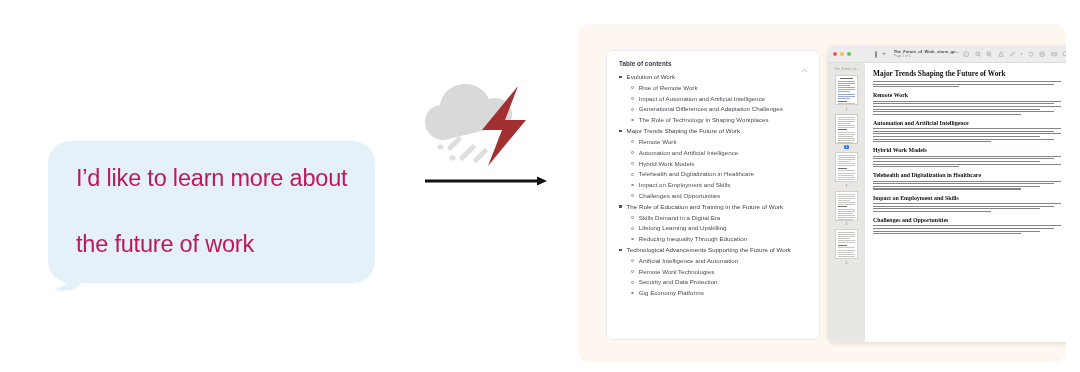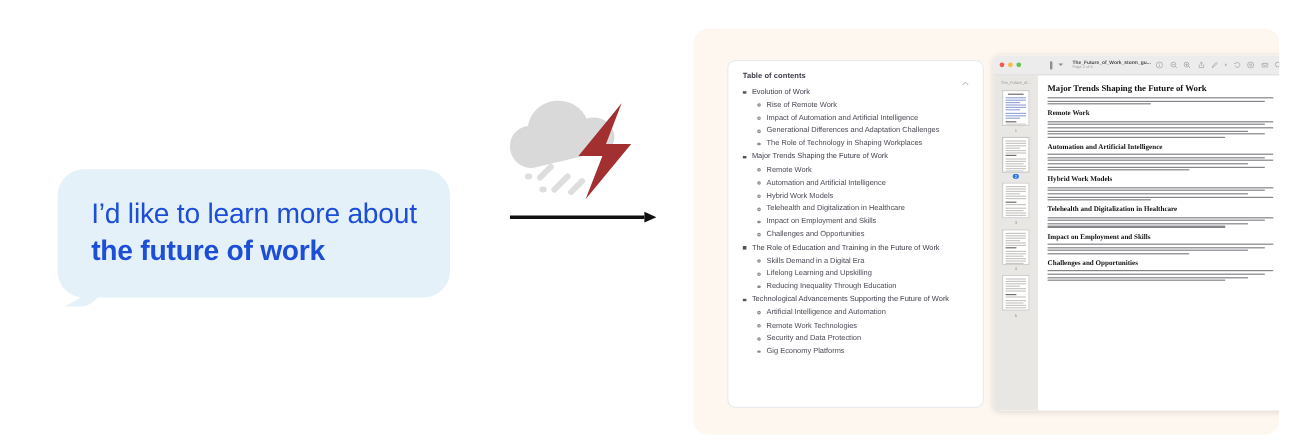--- a/index.html
+++ b/index.html
@@ -13,22 +13,22 @@
 
   
   .bubble-wrap { position: absolute; left: 48px; top: 141px; }
   .bubble {
     position: relative;
     width: 327px;
     background: #e4f1f8;
     border-radius: 22px;
     padding: 22px 24px 22px 28px;
   }
-  .bubble-line { color: #1d4ed8; font-size: 23.5px; line-height: 1.33; letter-spacing: -0.2px; white-space: nowrap; }
-  .bubble-line.strong { font-weight: 700; }
+  .bubble-line { color: #be185d; font-size: 23.5px; line-height: 1.33; letter-spacing: -0.2px; white-space: nowrap; }
+  .bubble-line.strong { font-weight: 400; margin-top: 35px; }
   .bubble-tail {
     position: absolute; left: 6px; bottom: -8px;
     width: 30px; height: 22px;
     background: #e4f1f8;
     border-bottom-right-radius: 20px 16px;
     clip-path: polygon(100% 0, 100% 100%, 0 100%, 62% 52%);
   }
 
   
   .logo-wrap { position: absolute; left: 410px; top: 68px; width: 120px; height: 100px; }

